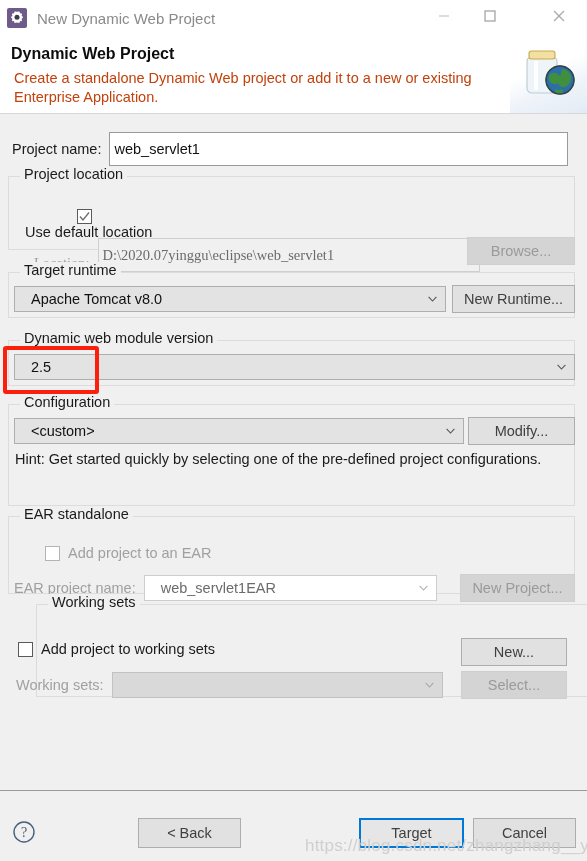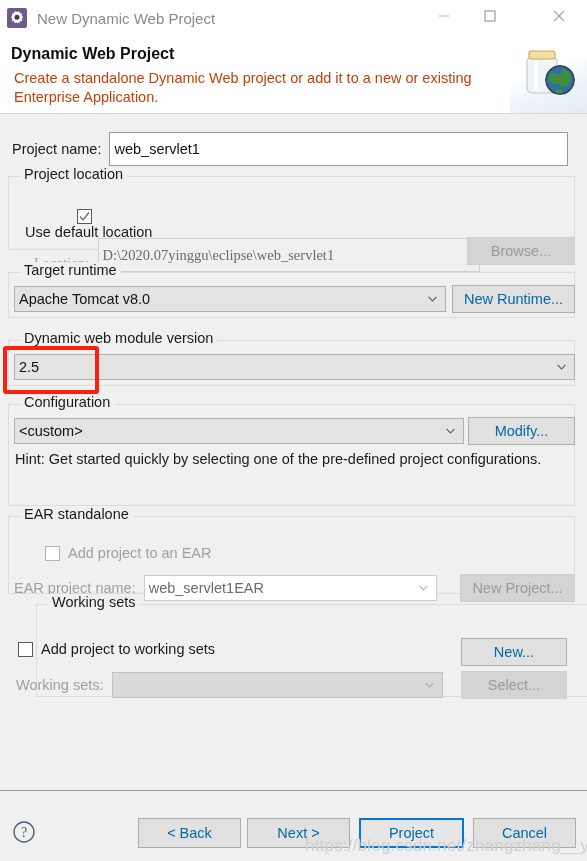--- a/index.html
+++ b/index.html
@@ -150,21 +150,21 @@
   
   .combo {
     box-sizing: border-box;
     border: 1px solid #aeaeae;
     background: #e3e3e3;
     height: 26px;
     display: flex;
     align-items: center;
     font-size: 14.5px;
     color: #111111;
-    padding: 0 4px;
+    padding: 0 16px;
     position: relative;
   }
   .combo.white { background: #ffffff; }
   .combo.disabled { background: #d9d9d9; border-color: #c2c2c2; color: #8a8a8a; }
   .combo .caret {
     position: absolute;
     right: 8px;
     top: 50%;
     margin-top: -3px;
     width: 9px; height: 6px;
@@ -173,21 +173,21 @@
   
   .pbtn {
     box-sizing: border-box;
     border: 1px solid #adadad;
     background: #e1e1e1;
     height: 28px;
     display: flex;
     align-items: center;
     justify-content: center;
     font-size: 14.5px;
-    color: #0369a1;
+    color: #404040;
     white-space: nowrap;
   }
   .pbtn.disabled {
     background: #d4d4d4;
     border-color: #cfcfcf;
     color: #9a9a9a;
   }
   .pbtn.default {
     border: 2px solid #0078d7;
     background: #e6e6e6;
@@ -446,25 +446,22 @@
   <div id="help-icon">
     <svg width="24" height="24" viewBox="0 0 24 24">
       <circle cx="12" cy="12" r="10" fill="none" stroke="#4a6076" stroke-width="1.4"></circle>
       <text x="12" y="17" text-anchor="middle" font-family="Liberation Serif, serif" font-size="14" fill="#4a6076">?</text>
     </svg>
   </div>
 
   <div class="fbtn pbtn" style="left:138px; width:103px;">
     <span>&lt; Back</span>
   </div>
-  <div class="fbtn pbtn" style="left:247px; width:103px;">
-    <span>Next &gt;</span>
-  </div>
   <div class="fbtn pbtn default" style="left:359px; width:105px;">
-    <span>Project</span>
+    <span>Target</span>
   </div>
   <div class="fbtn pbtn" style="left:473px; width:103px;">
     <span>Cancel</span>
   </div>
 
   <div id="watermark">https://blog.csdn.net/zhangzhang__yan</div>
 
 </div>
 
 </body></html>

